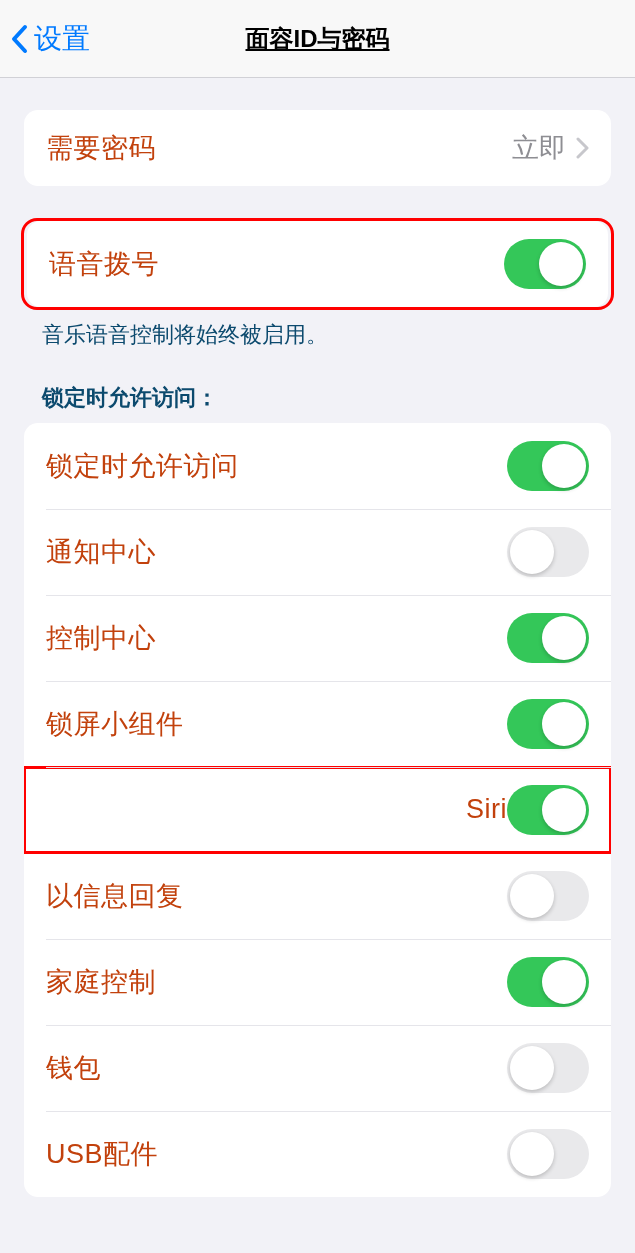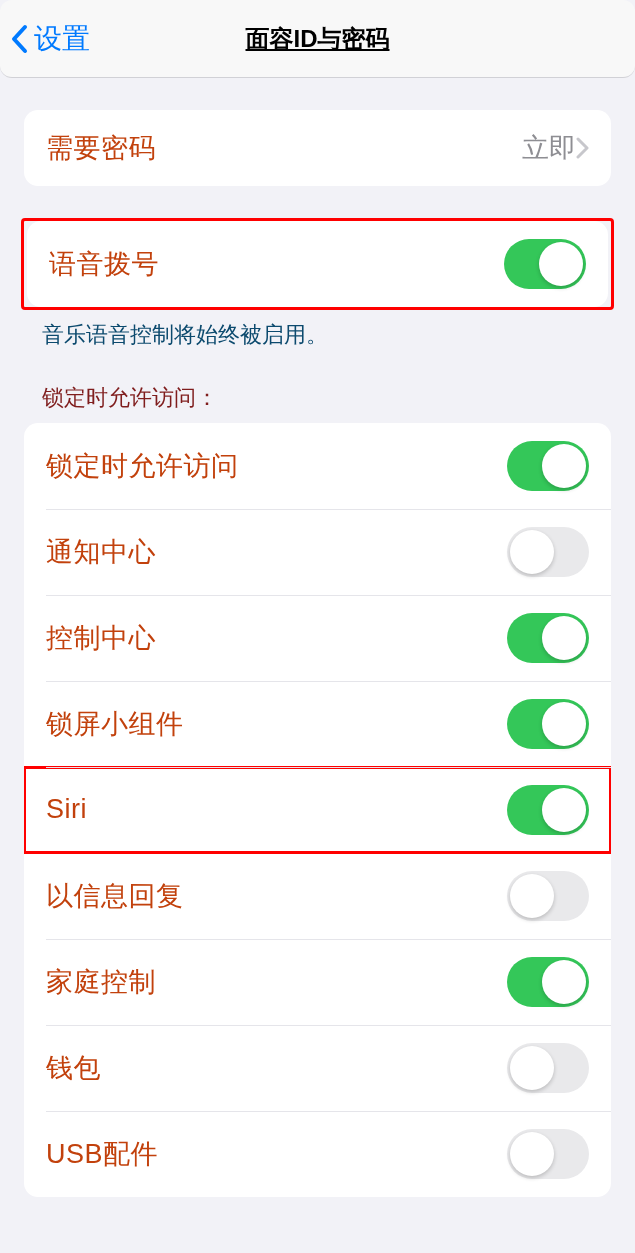--- a/index.html
+++ b/index.html
@@ -16,21 +16,20 @@
       overflow: hidden;
     }
     .nav-bar {
       height: 78px;
       background: #f8f8f8;
       border-bottom: 1px solid #d1d1d6;
       display: flex;
       align-items: center;
       position: relative;
       padding: 0 10px;
-      border-radius: 12px;
     }
     .back-button {
       display: flex;
       align-items: center;
       color: #007aff;
       font-size: 28px;
       cursor: pointer;
     }
     .back-chevron {
       width: 18px;
@@ -79,20 +78,21 @@
       background: #e5e5ea;
     }
     .row-label {
       font-size: 27px;
       color: #c2410c;
       letter-spacing: 0.5px;
     }
     .row-right {
       display: flex;
       align-items: center;
+      gap: 10px;
     }
     .row-value {
       font-size: 27px;
       color: #8e8e93;
     }
     .chevron-right {
       width: 13px;
       height: 22px;
       color: #c7c7cc;
     }
@@ -127,37 +127,39 @@
       left: 3px;
     }
     .footer-text {
       font-size: 22px;
       color: #0c4a6e;
       padding: 10px 42px 0 42px;
       line-height: 1.4;
     }
     .header-text {
       font-size: 22px;
-      color: #7f1d1d;
+      color: #0c4a6e;
       padding: 0 42px 10px 42px;
+      font-weight: bold;
     }
     .highlight-box {
       border: 3px solid #ff0000;
-      border-radius: 4px;
+      border-radius: 16px;
       margin: 0 21px;
       padding: 0;
     }
     .highlight-box .group {
       margin: 0 3px;
     }
     .highlight-row {
       outline: 3px solid #ff0000;
       outline-offset: -2px;
       position: relative;
       z-index: 1;
+      justify-content: flex-end;
     }
   </style>
 </head>
 <body>
 
 <div class="nav-bar">
   <div class="back-button">
     <svg class="back-chevron" viewBox="0 0 18 30">
       <polyline points="15,3 4,15 15,27" fill="none" stroke="#007aff" stroke-width="4" stroke-linecap="round" stroke-linejoin="round"></polyline>
     </svg>

